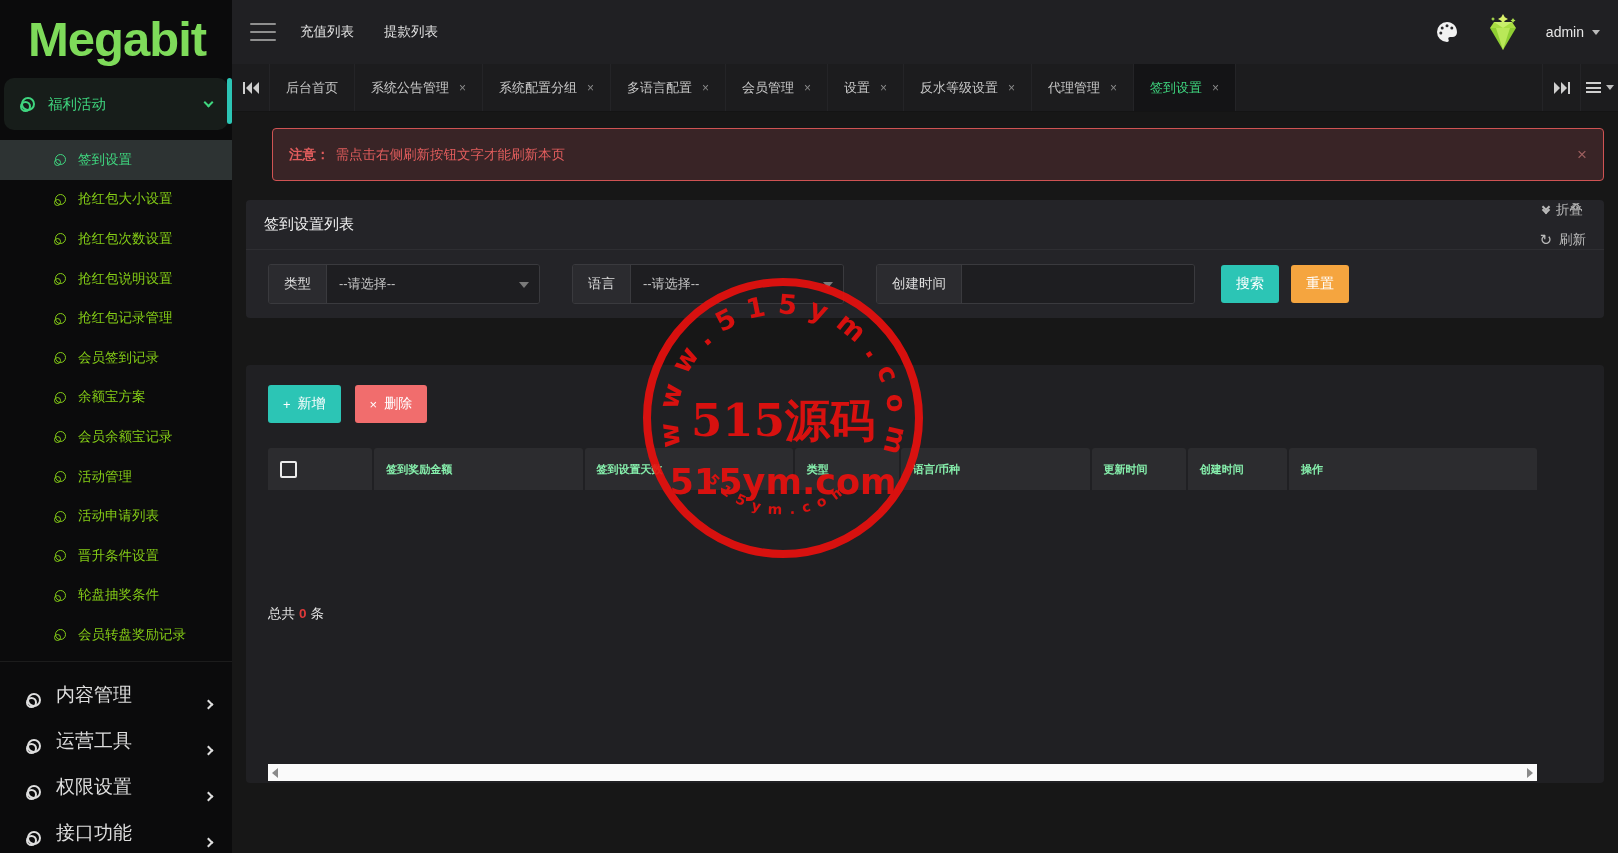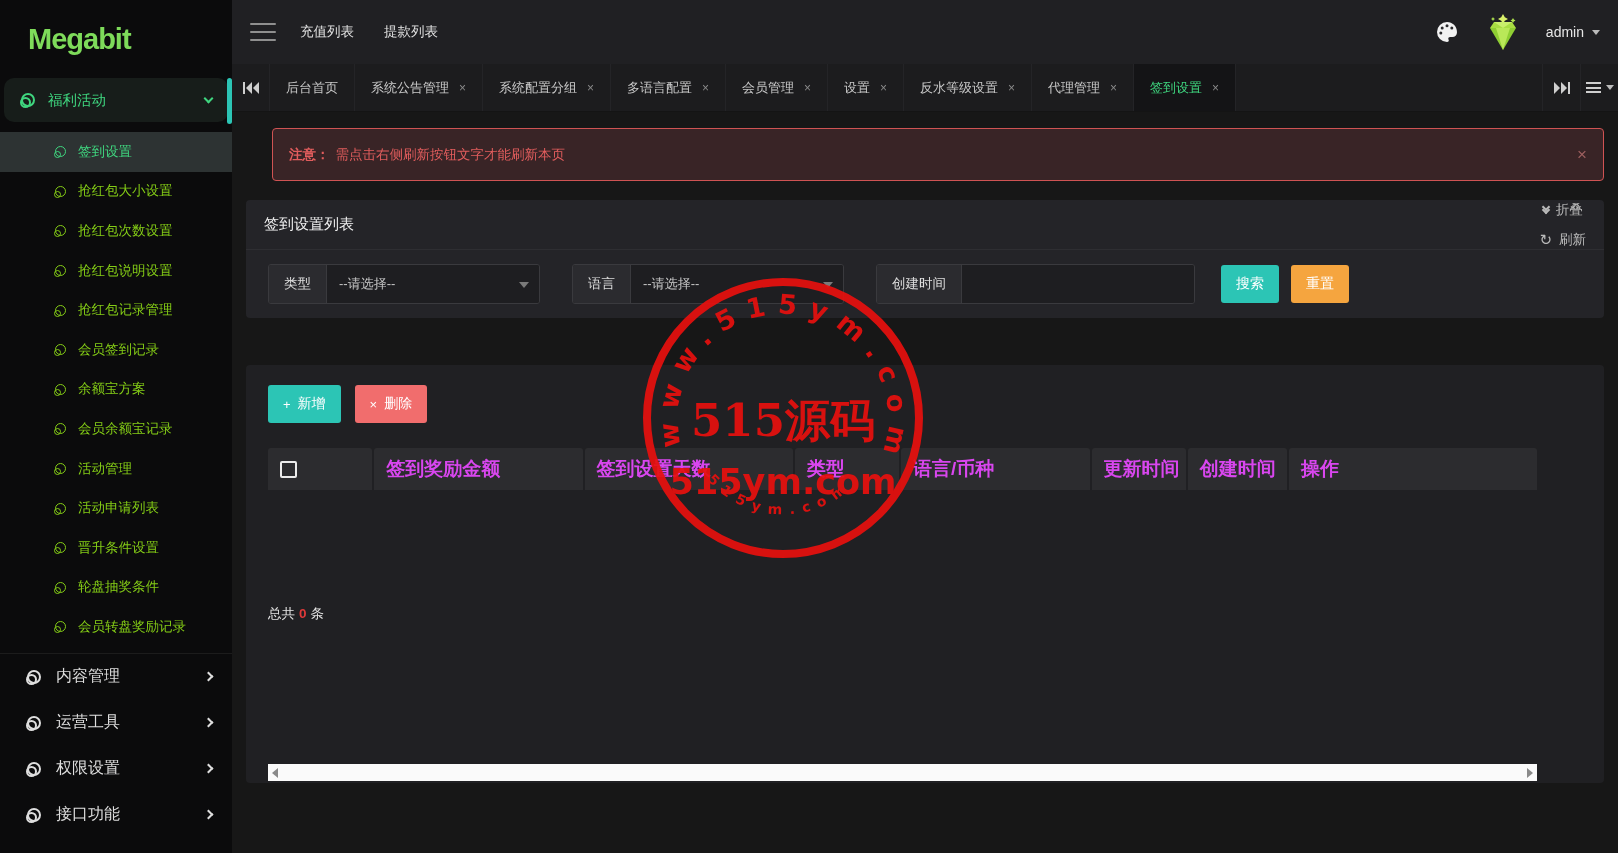--- a/index.html
+++ b/index.html
@@ -3,34 +3,34 @@
 <meta charset="utf-8">
 <style>
   * { margin:0; padding:0; box-sizing:border-box; }
   html,body { width:1618px; height:853px; overflow:hidden; background:#171717; }
   body { font-family:"Liberation Sans","DejaVu Sans",sans-serif; color:#ddd; }
   .app { position:relative; width:1618px; height:853px; background:#171717; overflow:hidden; }
 
   
   .sidebar { position:absolute; left:0; top:0; width:232px; height:853px; background:#0b0b0c; z-index:5; }
   .logo { height:78px; display:flex; align-items:center; padding-left:28px;
-          font-size:29px; font-weight:800; letter-spacing:-1px; color:var(--logo-green,#7edb5a); }
-  .group-item { position:relative; margin:0 4px; height:44px; border-radius:10px; background:#171d1a;
+          font-size:49px; font-weight:800; letter-spacing:-1px; color:var(--logo-green,#7edb5a); }
+  .group-item { position:relative; margin:0 4px; height:52px; border-radius:10px; background:#171d1a;
           display:flex; align-items:center; gap:12px; padding:0 16px; color:var(--accent-green,#3fd67f);
           font-size:14.5px; cursor:pointer; }
   .group-item .glabel { flex:1; }
   .side-thumb { position:absolute; right:0; top:78px; width:5px; height:46px; border-radius:3px;
           background:var(--teal,#2cc5b5); }
   .submenu { padding-top:10px; }
   .submenu-item { height:39.6px; display:flex; align-items:center; gap:11px; padding-left:54px;
           font-size:13.5px; color:#84cc16; cursor:pointer; }
   .submenu-item.active { background:#2d3333; color:var(--accent-green,#3fd67f); }
   .side-divider { margin-top:6px; border-top:1px solid #1c1c1c; }
-  .section-item { height:46px; display:flex; align-items:center; gap:14px; padding:0 20px 0 26px;
-          font-size:16px; color:#dedede; cursor:pointer; }
+  .section-item { height:46px; display:flex; align-items:flex-end; gap:14px; padding:0 20px 0 26px;
+          font-size:19px; color:#dedede; cursor:pointer; }
   .section-item .slabel { flex:1; }
 
   
   .cicon { position:relative; width:16px; height:16px; flex:0 0 16px; display:inline-block; }
   .cicon::before { content:""; position:absolute; inset:1px; border:2px solid currentColor; border-radius:50%; }
   .cicon::after { content:""; position:absolute; left:0; bottom:0; width:7px; height:7px;
           border:2px solid currentColor; border-radius:50%; }
   .cicon.small { width:13px; height:13px; flex:0 0 13px; }
   .cicon.small::before { border-width:1.5px; }
   .cicon.small::after { width:5px; height:5px; border-width:1.5px; }
@@ -103,21 +103,21 @@
 
   .table-card { position:absolute; left:14px; right:14px; top:253px; height:418px; background:#202023; border-radius:4px; }
   .toolbar { display:flex; gap:14px; padding:20px 0 0 22px; }
   .btn.add { background:var(--teal,#2cc5b5); display:flex; align-items:center; gap:7px; }
   .btn.del { background:var(--red-soft,#f16d6d); display:flex; align-items:center; gap:7px; }
   .btn .bicon { font-size:13px; }
 
   .table-wrap { margin:25px 0 0 22px; width:1269px; }
   .thead { display:flex; gap:2px; background:#202023; }
   .th { background:#2c2c2f; height:42px; display:flex; align-items:center; padding-left:12px;
-          font-size:19px; font-weight:bold; color:#d946ef; border-radius:3px 3px 0 0; }
+          font-size:11px; font-weight:bold; color:#86efac; border-radius:3px 3px 0 0; }
   .th.c0 { width:105px; } .th.c1 { width:210px; } .th.c2 { width:210px; } .th.c3 { width:105px; }
   .th.c4 { width:190px; } .th.c5 { width:95px; } .th.c6 { width:100px; } .th.c7 { width:250px; }
   .checkbox { width:17px; height:17px; border:2px solid #ececec; border-radius:2px; background:transparent; cursor:pointer; }
 
   .total-line { position:absolute; left:22px; top:240px; font-size:13.5px; color:#e3e3e3; }
   .total-line .cnt { color:#e03a3a; font-weight:bold; margin:0 4px; }
 
   .hscroll { position:absolute; left:22px; top:399px; width:1269px; height:17px; background:#fafafa;
           display:flex; align-items:center; justify-content:space-between; cursor:pointer; }
   .harrow { width:0; height:0; border-top:5px solid transparent; border-bottom:5px solid transparent; margin:0 4px; }

